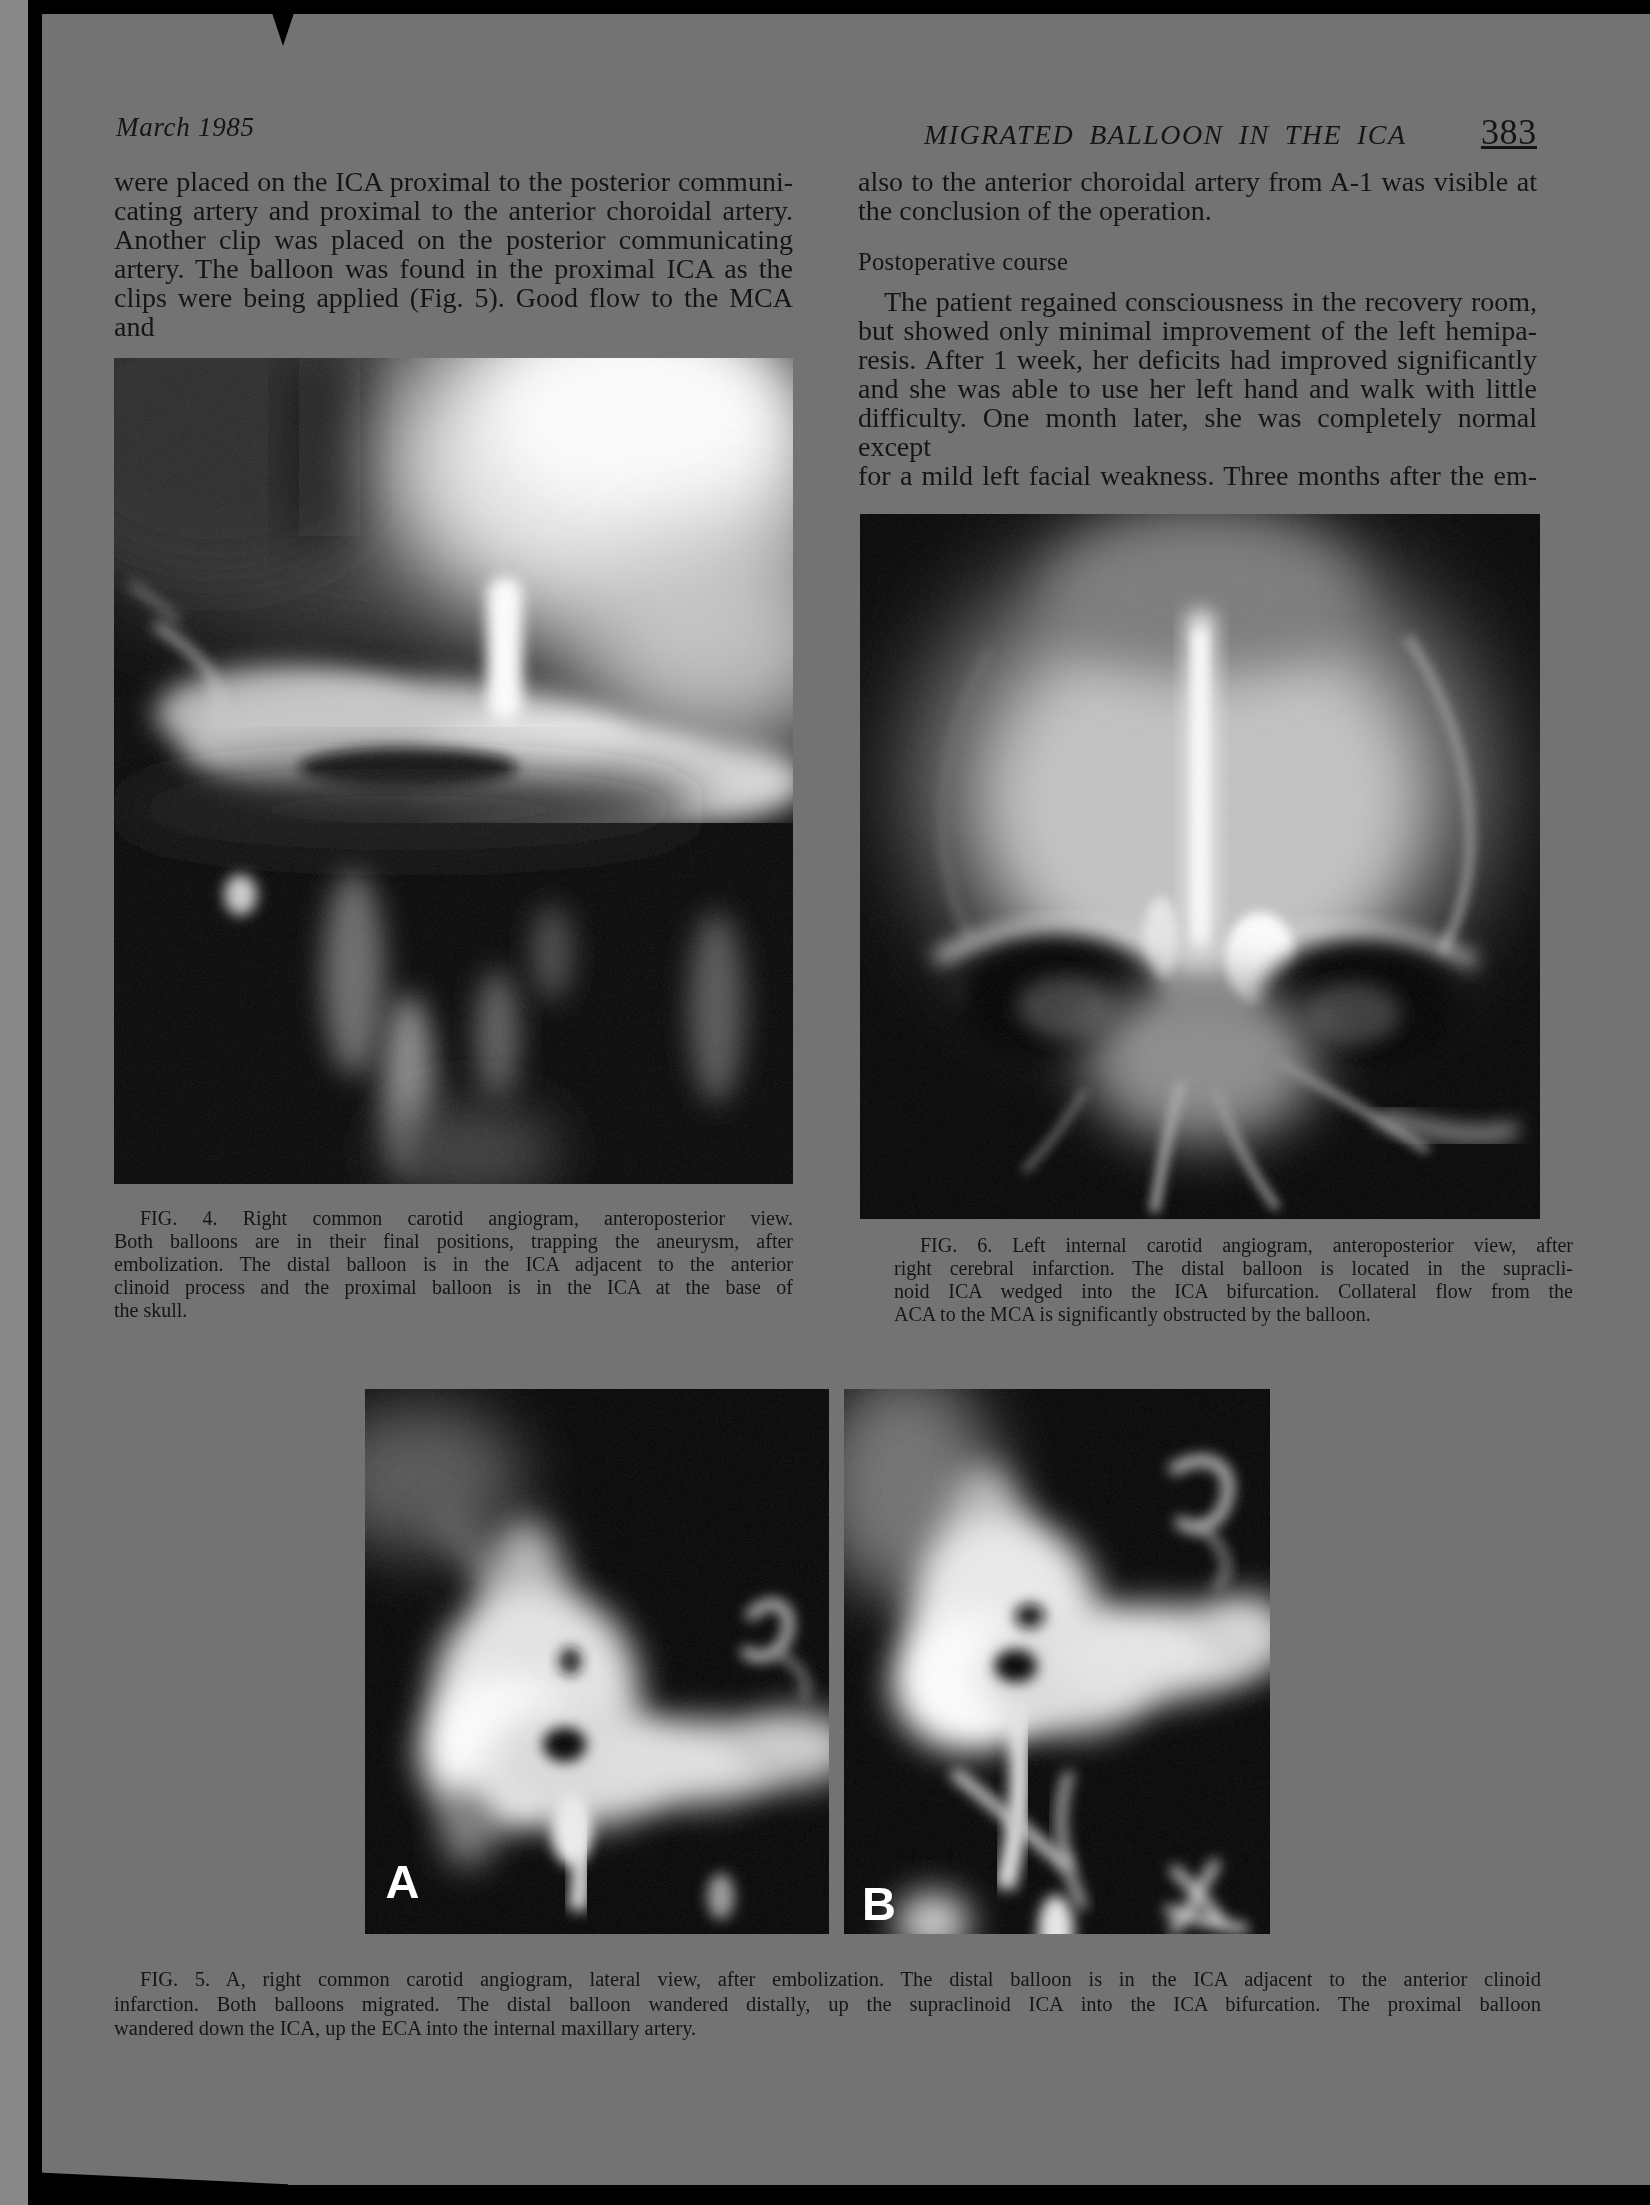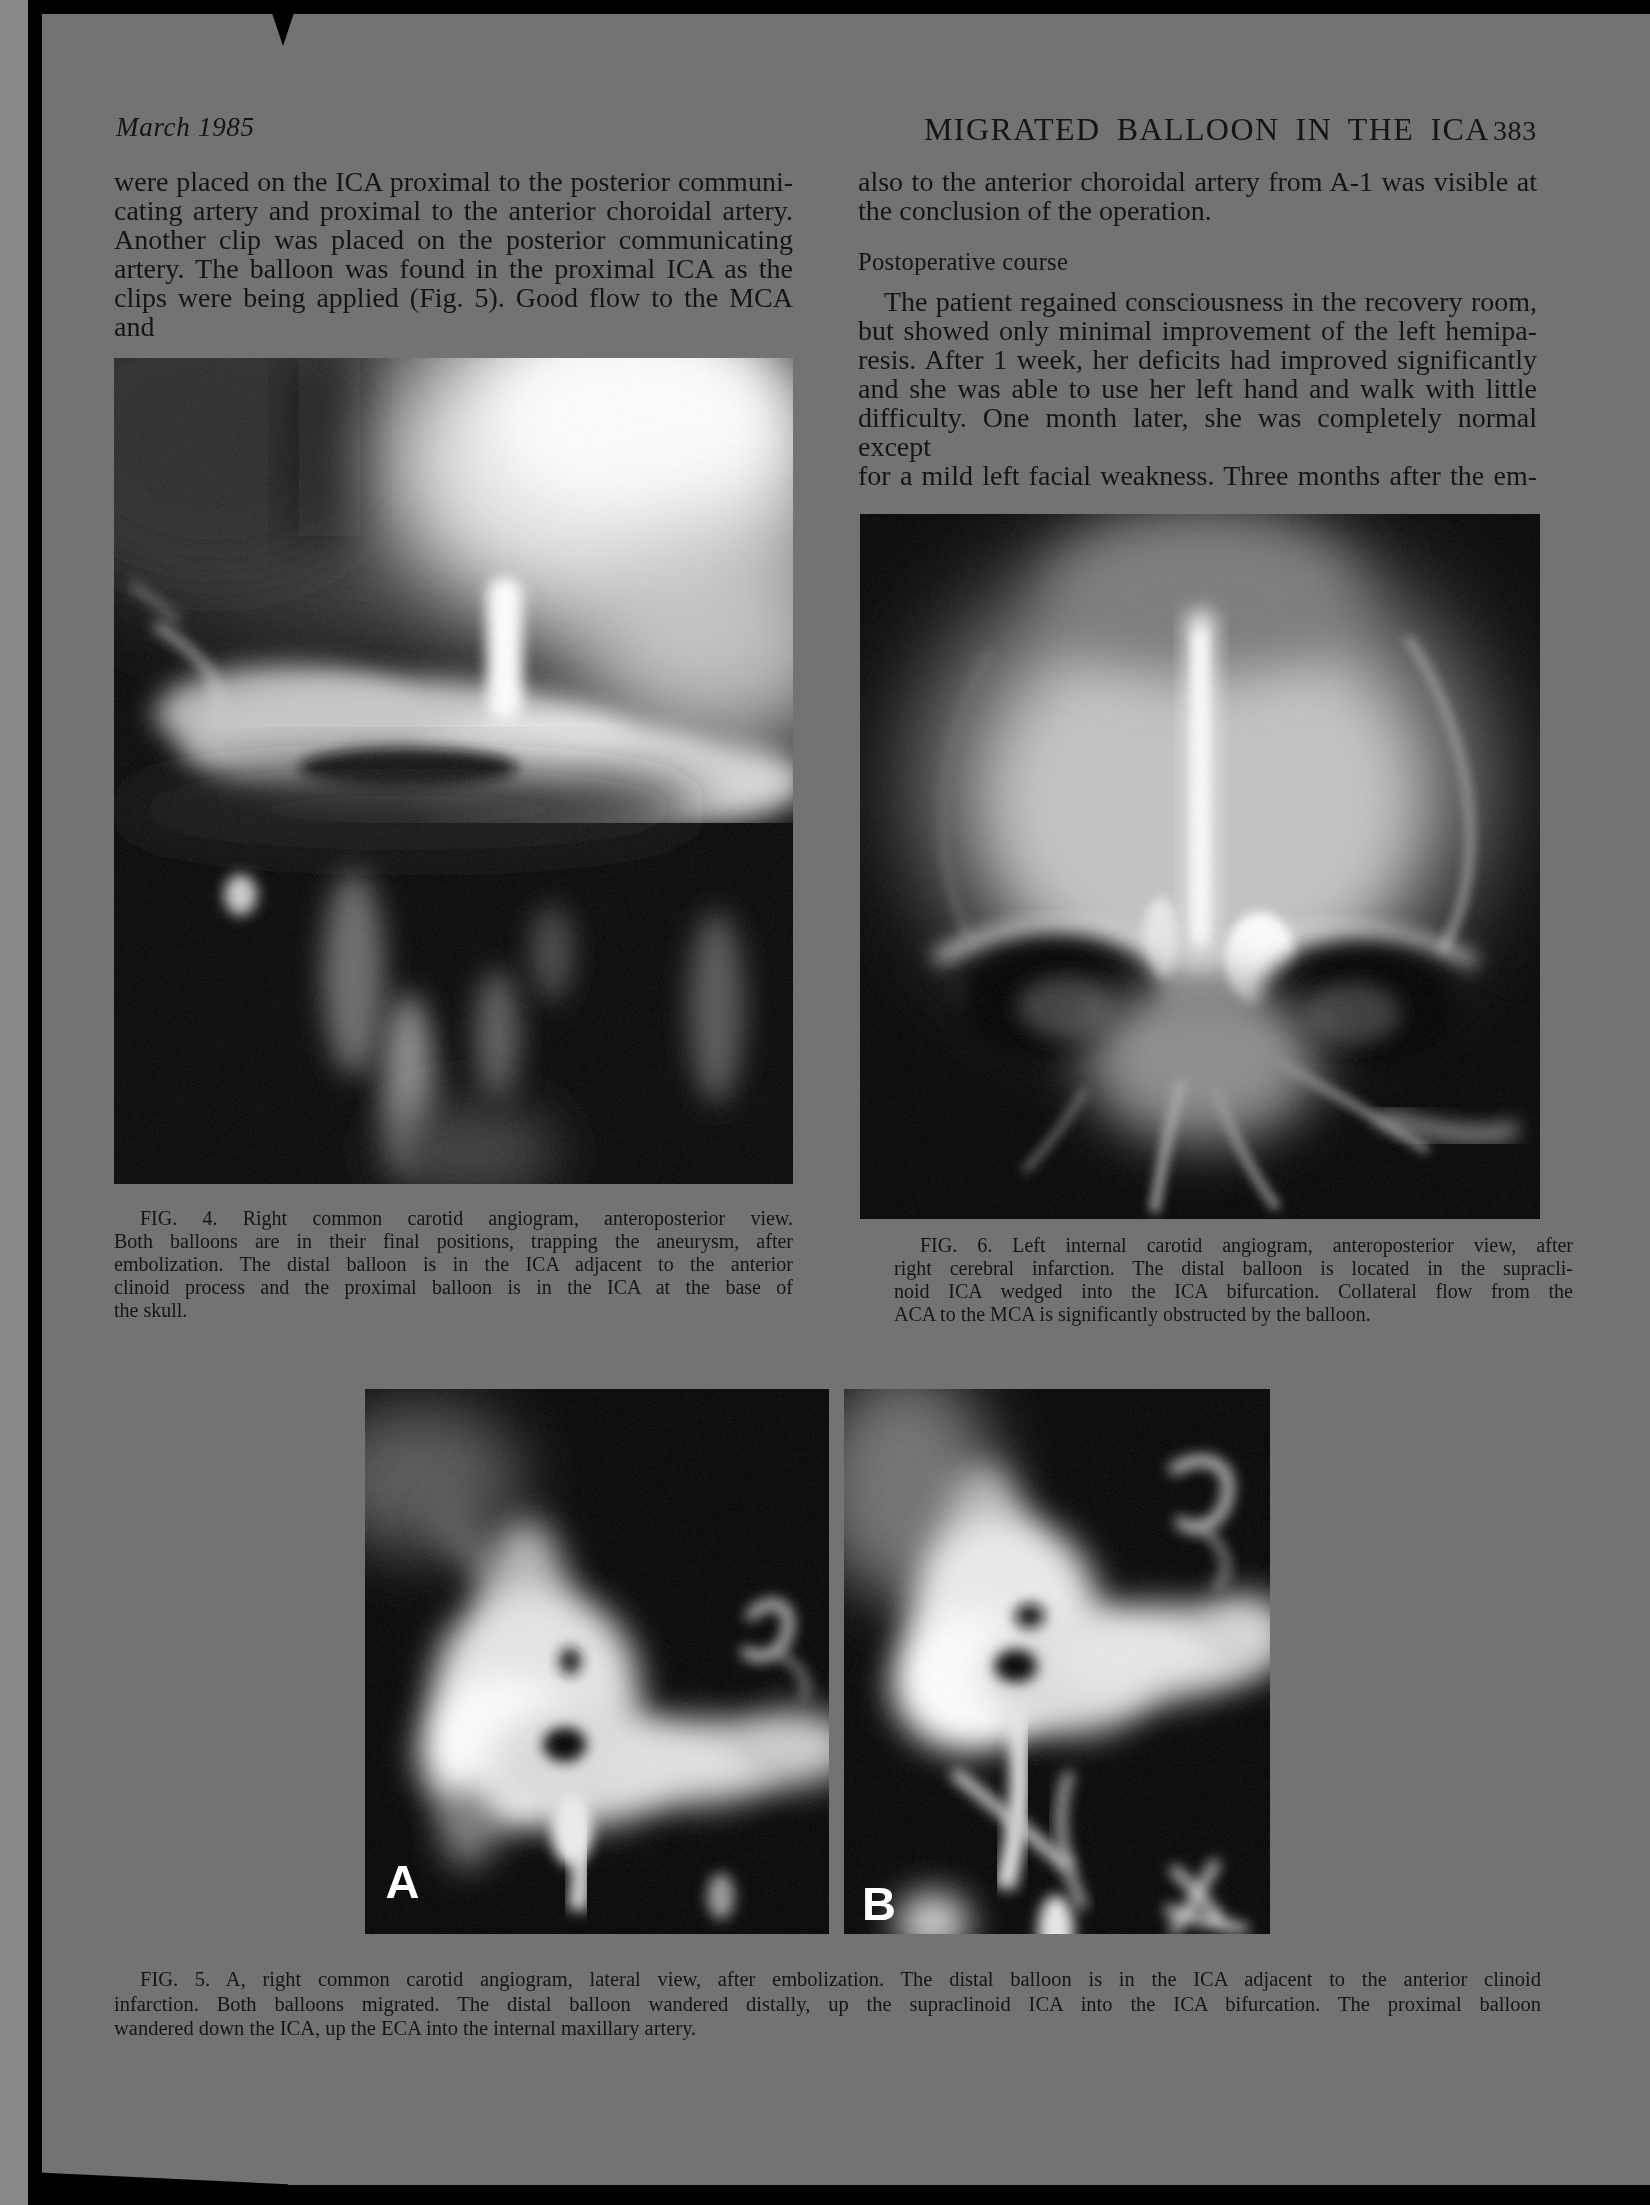--- a/index.html
+++ b/index.html
@@ -19,22 +19,22 @@
   .edge-left{left:0;top:0;width:13.7px;height:2205px;}
   .edge-right{left:1647px;top:0;width:3.4px;height:2205px;}
   .bottom-wedge{position:absolute;left:0;top:2172px;width:260px;height:13.7px;background:#000;
     clip-path:polygon(0 0,100% 90%,100% 100%,0 100%);}
   .top-triangle{position:absolute;left:244px;top:13px;width:0;height:0;
     border-left:11.6px solid transparent;border-right:11.6px solid transparent;border-top:33px solid #000;}
 
   
   .hdr-left{position:absolute;left:88px;top:112px;font-style:italic;font-size:27px;letter-spacing:0.7px;white-space:nowrap;}
   .hdr-right{position:absolute;left:830px;top:111px;width:679px;display:flex;justify-content:space-between;align-items:baseline;}
-  .hdr-title{font-size:32px;letter-spacing:1.4px;word-spacing:6.8px;white-space:nowrap;margin-left:66px;}
-  .hdr-page{font-size:28px;letter-spacing:0.7px;}
+  .hdr-title{font-size:28px;letter-spacing:1.4px;word-spacing:6.8px;white-space:nowrap;margin-left:66px;font-style:italic;}
+  .hdr-page{font-size:36px;letter-spacing:0.7px;text-decoration:underline;}
 
   
   .textblock{position:absolute;font-size:28px;line-height:29px;}
   .tline{text-align:justify;text-align-last:justify;}
   .tline-end{text-align-last:left;}
   .first-indent .tline:first-child{text-indent:26px;}
   .lc-para{left:86px;top:167px;width:679px;}
   .rc-para1{left:830px;top:167px;width:679px;}
   .rc-head{position:absolute;left:830px;top:248px;font-size:24.6px;letter-spacing:0.3px;}
   .rc-para2{left:830px;top:287px;width:679px;}

